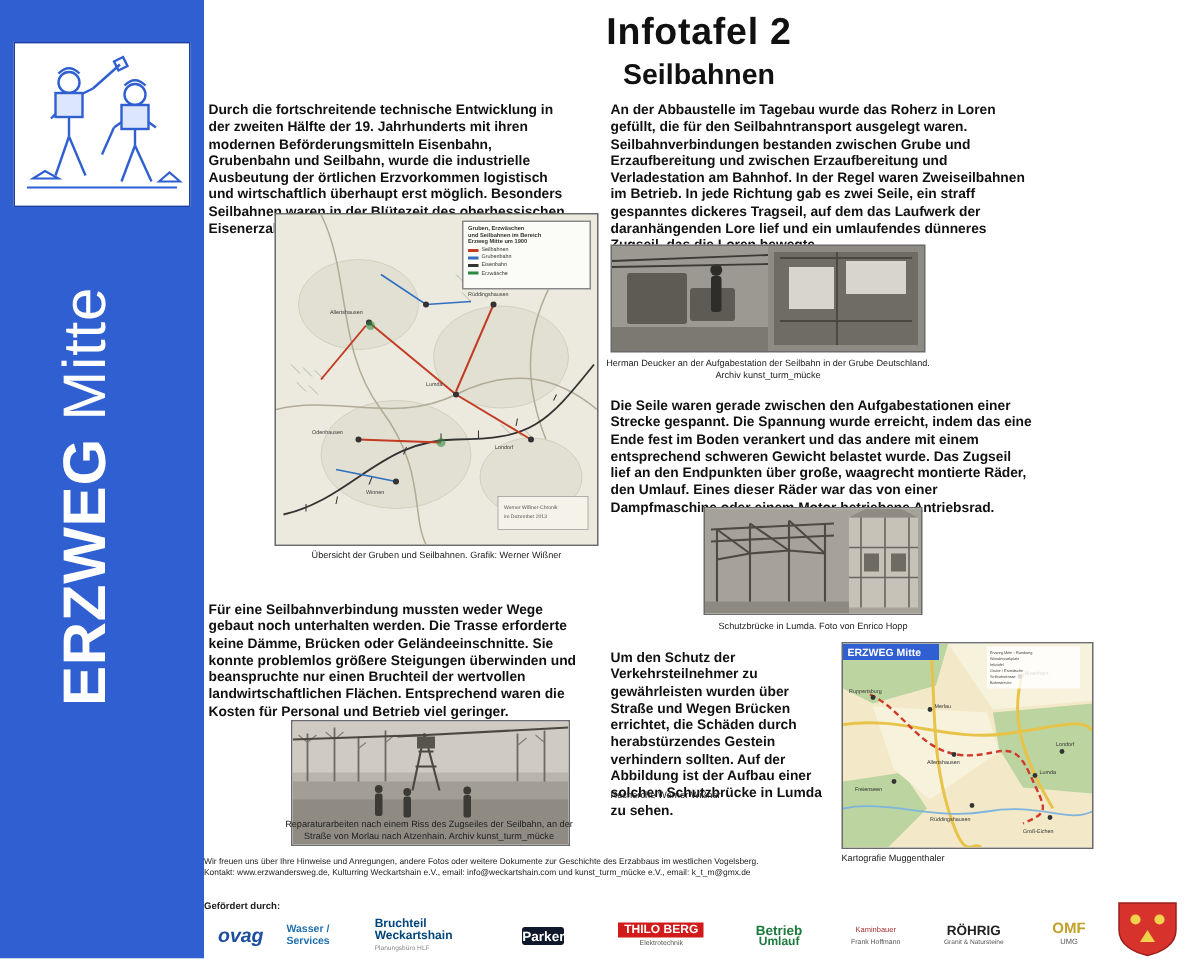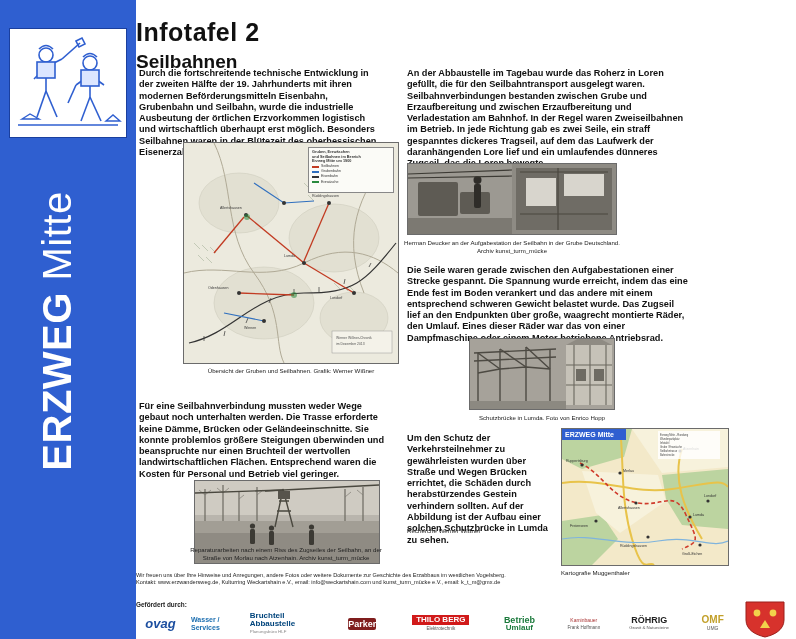--- a/index.html
+++ b/index.html
@@ -34,21 +34,21 @@
     text-align:center;
     line-height:62px;
     font-family:"Liberation Sans", sans-serif;
   }
   .brand .b1 { font-weight:bold; }
   .brand .b2 { font-weight:bold; }
   .brand .b3 { font-weight:normal; }
 
   
   .header {
-    position:absolute; left:136px; top:18px; width:660px; text-align:left;
+    position:absolute; left:136px; top:7px; width:660px; text-align:center;
   }
   .header .t1 { font-size:25px; font-weight:bold; color:#111; letter-spacing:0.5px; }
   .header .t2 { font-size:19px; font-weight:bold; color:#111; margin-top:4px; }
 
   
   .para {
     position:absolute;
     font-size:9.2px;
     line-height:11.3px;
     font-weight:bold;
@@ -436,25 +436,25 @@
 <div class="sponsorbar">
   <div class="sponsor" style="width:52px;">
     <div style="font-size:13px;font-weight:bold;color:#1d4fa0;font-style:italic;">ovag</div>
   </div>
   <div class="sponsor" style="width:56px;text-align:left;">
     <div style="font-weight:bold;color:#1d6fb0;">Wasser /</div>
     <div style="font-weight:bold;color:#1d6fb0;">Services</div>
   </div>
   <div class="sponsor" style="width:82px;text-align:left;">
     <div style="font-weight:bold;color:#00447c;font-size:8px;">Bruchteil</div>
-    <div style="font-weight:bold;color:#00447c;font-size:8px;">Abbaustelle</div>
+    <div style="font-weight:bold;color:#00447c;font-size:8px;">Weckartshain</div>
     <div style="font-size:4.4px;color:#888;">Planungsbüro HLF</div>
   </div>
   <div class="sponsor" style="width:62px;">
-    <div style="background:#7f1d1d;color:#fff;font-size:9px;font-weight:bold;padding:2px 0;border-radius:2px;display:inline-block;">Parker</div>
+    <div style="background:#0f172a;color:#fff;font-size:9px;font-weight:bold;padding:2px 0;border-radius:2px;display:inline-block;">Parker</div>
   </div>
   <div class="sponsor" style="width:92px;">
     <div style="background:#d11a1a;color:#fff;font-size:8px;font-weight:bold;padding:1px 4px;display:inline-block;">THILO BERG</div>
     <div style="font-size:4.6px;color:#555;">Elektrotechnik</div>
   </div>
   <div class="sponsor" style="width:62px;">
     <div style="font-weight:bold;color:#1b7a3c;font-size:9px;">Betrieb</div>
     <div style="font-weight:bold;color:#1b7a3c;font-size:8px;">Umlauf</div>
   </div>
   <div class="sponsor" style="width:62px;">

